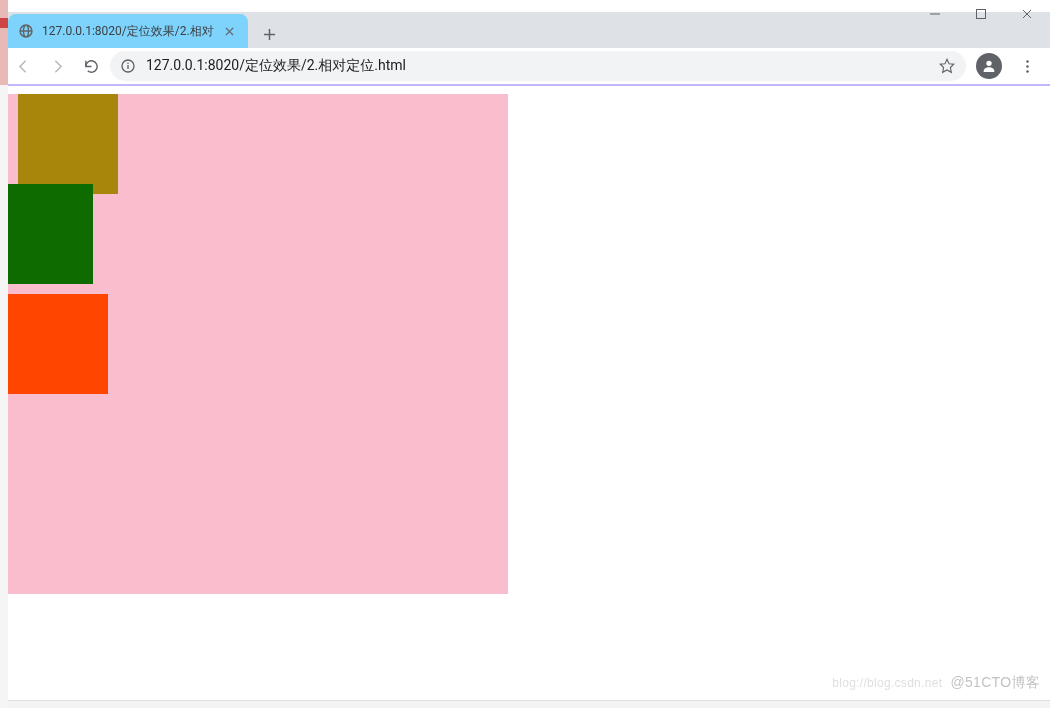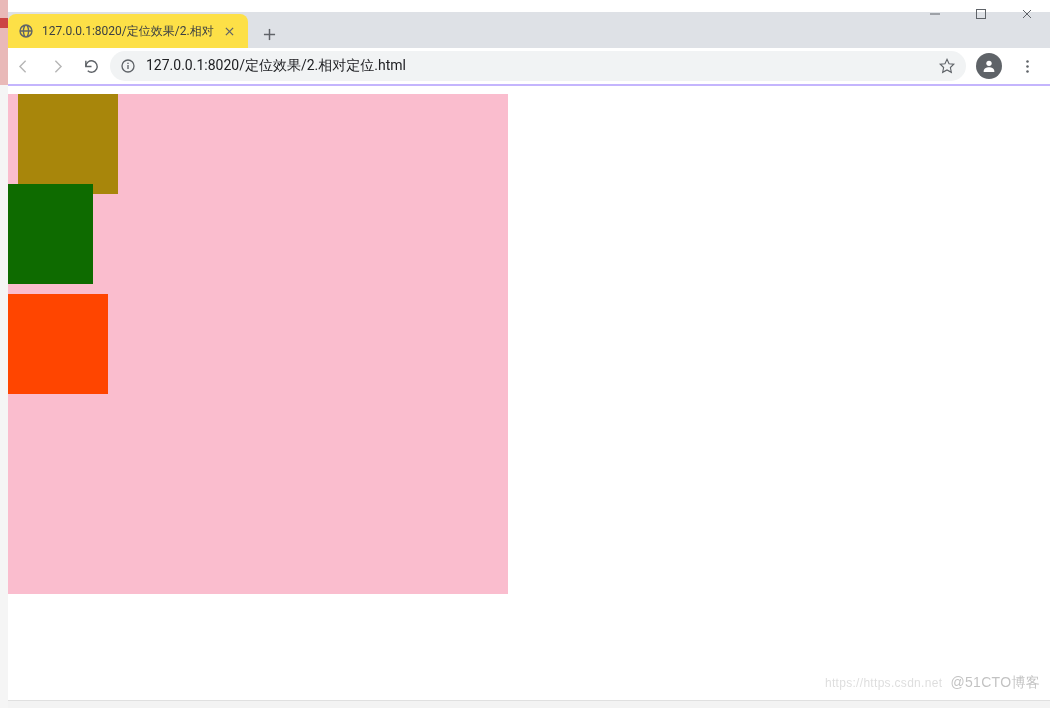--- a/index.html
+++ b/index.html
@@ -46,21 +46,21 @@
       align-items: flex-end;
       padding-left: 8px;
       position: relative;
     }
     .tab {
       display: flex;
       align-items: center;
       height: 34px;
       min-width: 230px;
       max-width: 240px;
-      background: #fde047;
+      background: #7dd3fc;
       border-radius: 8px 8px 0 0;
       padding: 0 10px;
       gap: 8px;
       position: relative;
       font-size: 12px;
       color: #3c4043;
     }
     .tab .favicon {
       width: 16px; height: 16px;
       display: inline-flex; align-items: center; justify-content: center;
@@ -282,18 +282,18 @@
 <div class="viewport">
   <div class="page">
     <div class="pink-container">
       <div class="box box-olive"></div>
       <div class="box box-green"></div>
       <div class="box box-orange"></div>
     </div>
   </div>
 
   <div class="watermark">
-    <span class="faint">https://https.csdn.net</span>
+    <span class="faint">blog://blog.csdn.net</span>
     <span>@51CTO博客</span>
   </div>
 </div>
 
 <div class="bottom-strip"></div>
 
 </body></html>

